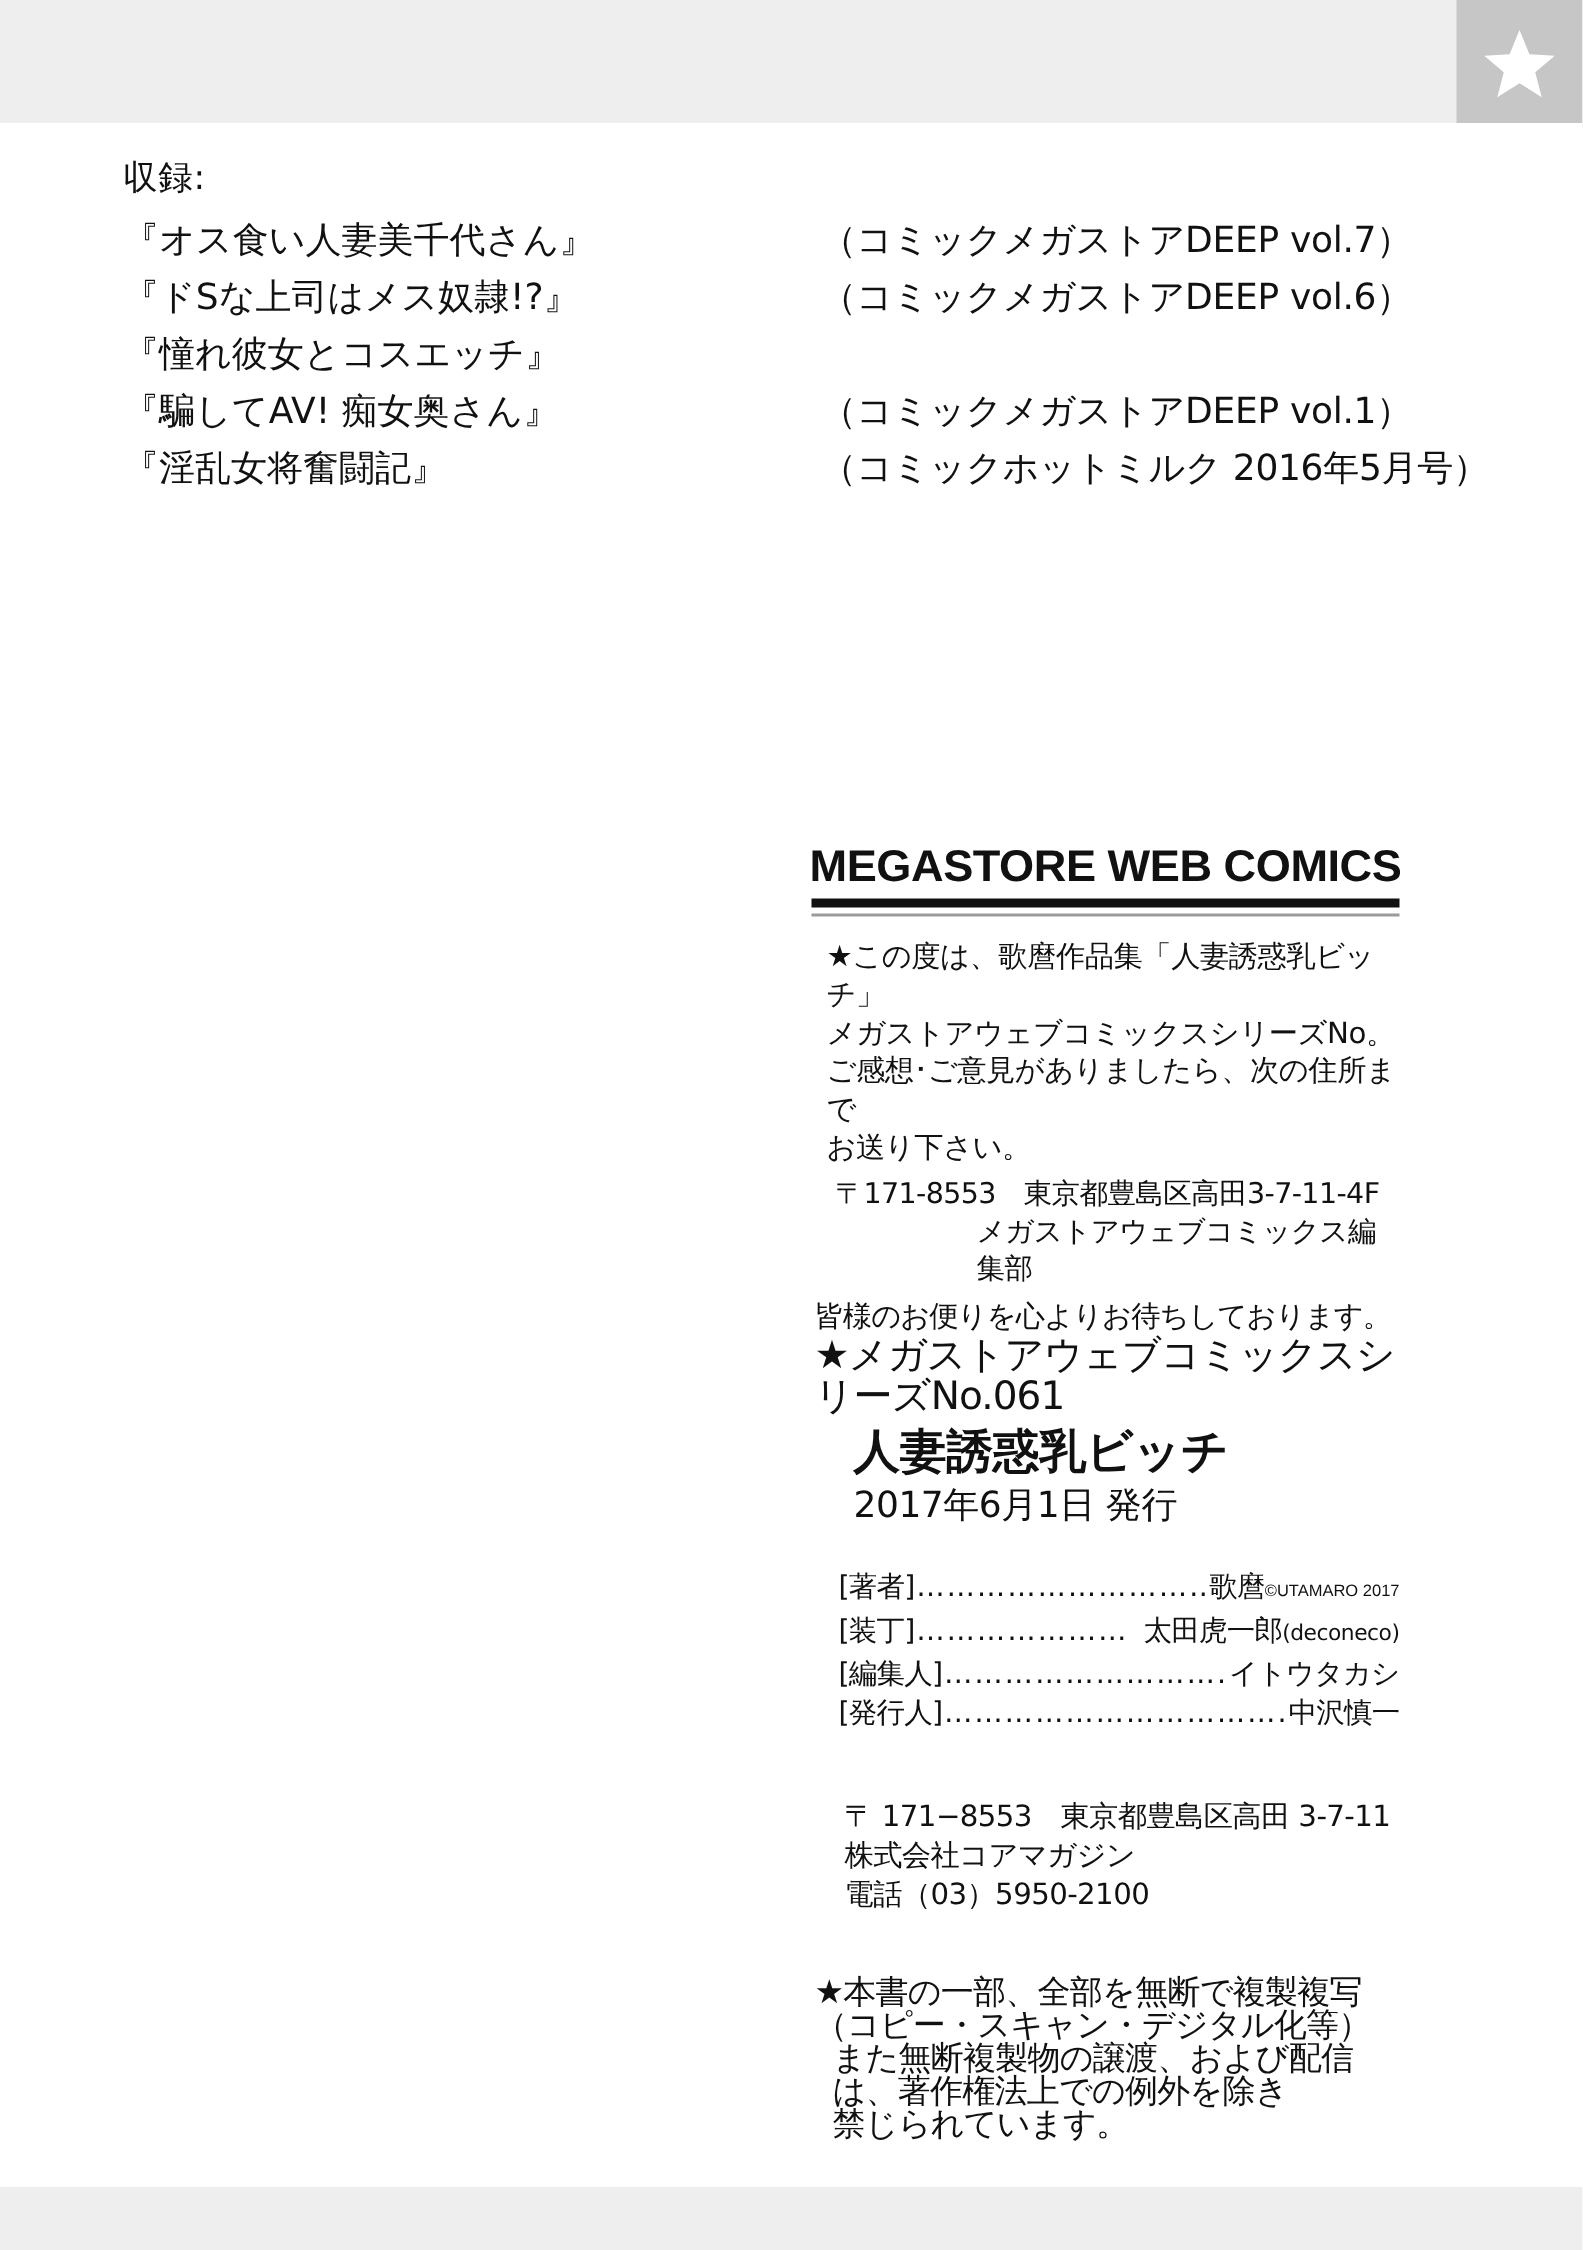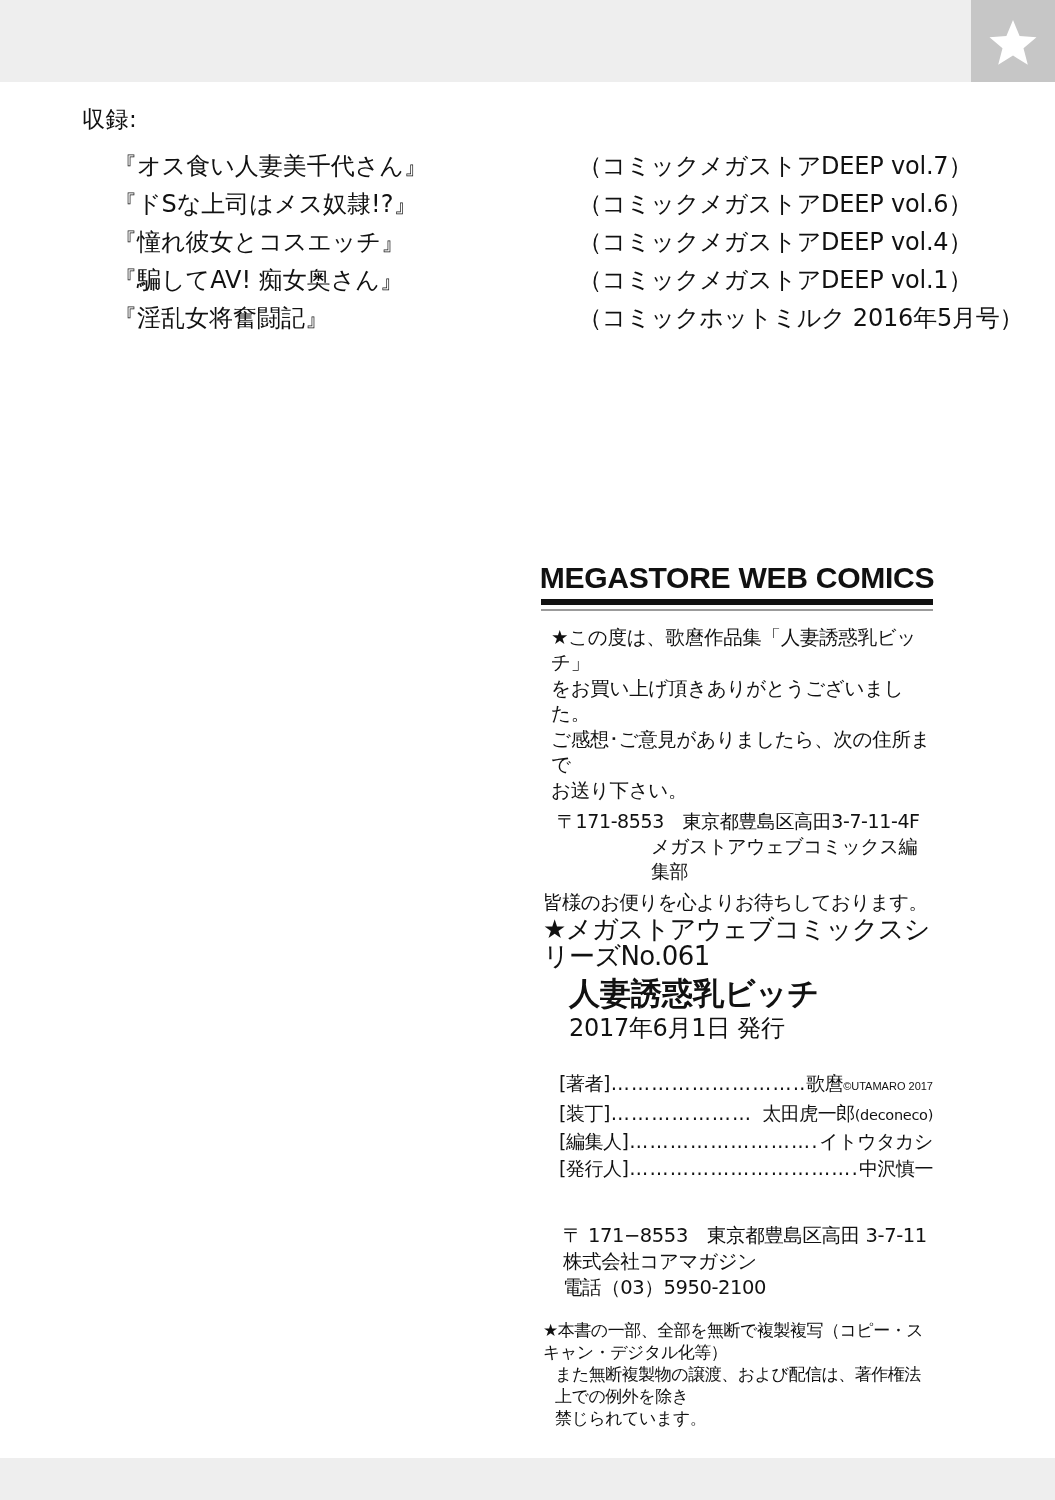--- a/index.html
+++ b/index.html
@@ -56,23 +56,22 @@
     width: 860px;
   }
   .toc-heading {
     font-size: 23px;
     line-height: 36px;
     letter-spacing: 0.5px;
     margin-bottom: 7px;
   }
   .toc-row {
     display: flex;
-    align-items: flex-end;
+    align-items: flex-start;
     height: 38px;
-    margin-left: 31px;
   }
   .toc-title {
     font-size: 24px;
     letter-spacing: 0px;
     width: 465px;
     flex: 0 0 465px;
     white-space: nowrap;
   }
   .toc-source {
     font-size: 24px;
@@ -196,22 +195,22 @@
   .publisher {
     margin-top: 42px;
     font-size: 19.5px;
     line-height: 26px;
     letter-spacing: -0.4px;
     padding-left: 22px;
   }
 
   
   .warning {
-    margin-top: 18px;
-    font-size: 17px;
+    margin-top: 42px;
+    font-size: 22px;
     line-height: 22px;
     letter-spacing: -0.5px;
     padding-left: 2px;
   }
   .warning .ind { padding-left: 12px; display: block; }
 </style>
 </head>
 <body>
 
 <div class="band band-top"></div>
@@ -232,41 +231,40 @@
   <div class="toc-row">
     <span class="toc-title">『オス食い人妻美千代さん』</span>
     <span class="toc-source">（コミックメガストアDEEP vol.7）</span>
   </div>
   <div class="toc-row">
     <span class="toc-title">『ドSな上司はメス奴隷!?』</span>
     <span class="toc-source">（コミックメガストアDEEP vol.6）</span>
   </div>
   <div class="toc-row">
     <span class="toc-title">『憧れ彼女とコスエッチ』</span>
-    <span class="toc-source">（コミックメガストアDEEP vol.4）</span>
   </div>
   <div class="toc-row">
     <span class="toc-title">『騙してAV! 痴女奥さん』</span>
     <span class="toc-source">（コミックメガストアDEEP vol.1）</span>
   </div>
   <div class="toc-row">
     <span class="toc-title">『淫乱女将奮闘記』</span>
     <span class="toc-source">（コミックホットミルク 2016年5月号）</span>
   </div>
 </div>
 
 <div class="colophon">
 
   <div class="brand">MEGASTORE WEB COMICS</div>
   <div class="rule-thick"></div>
   <div class="rule-thin"></div>
 
   <div class="greeting">
     <div>★この度は、歌麿作品集「人妻誘惑乳ビッチ」</div>
-    <div>をお買い上げ頂きありがとうございました。</div>
+    <div>メガストアウェブコミックスシリーズNo。</div>
     <div>ご感想･ご意見がありましたら、次の住所まで</div>
     <div>お送り下さい。</div>
   </div>
 
   <div class="addr-block">
     <div class="addr-line1">〒171-8553　東京都豊島区高田3-7-11-4F</div>
     <div class="addr-indent2">メガストアウェブコミックス編集部</div>
   </div>
 
   <div class="await-line">皆様のお便りを心よりお待ちしております。</div>

